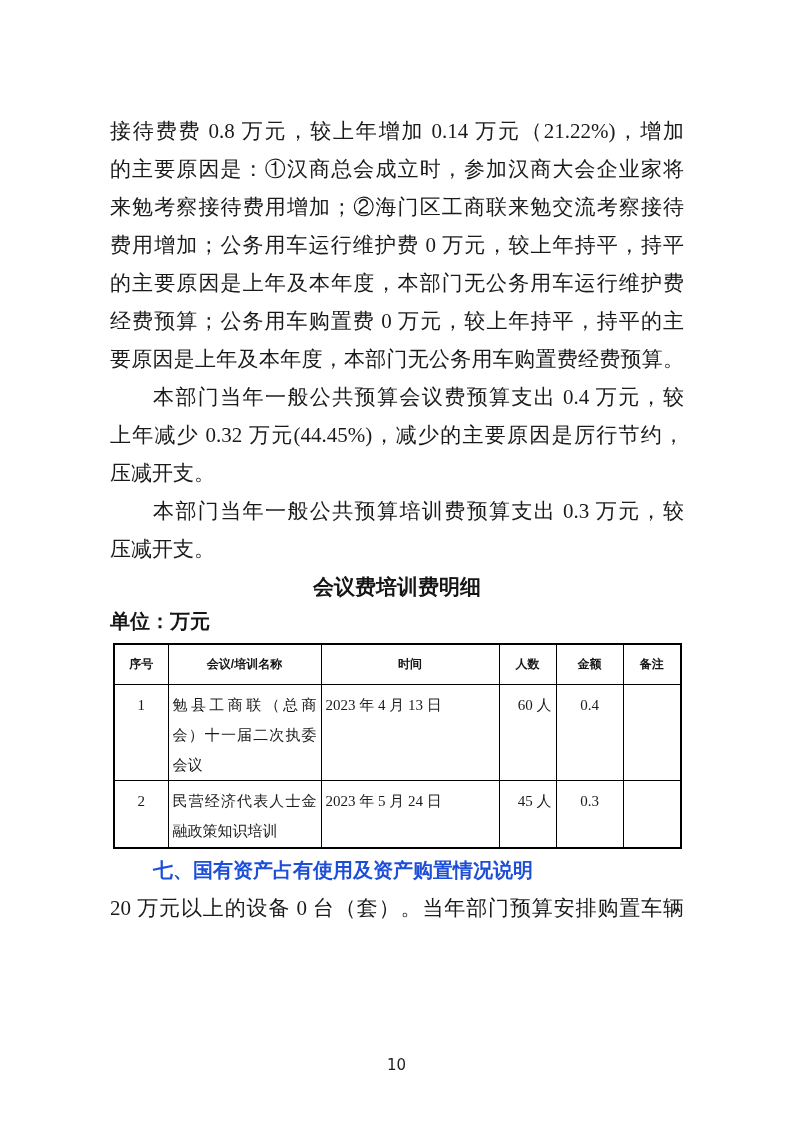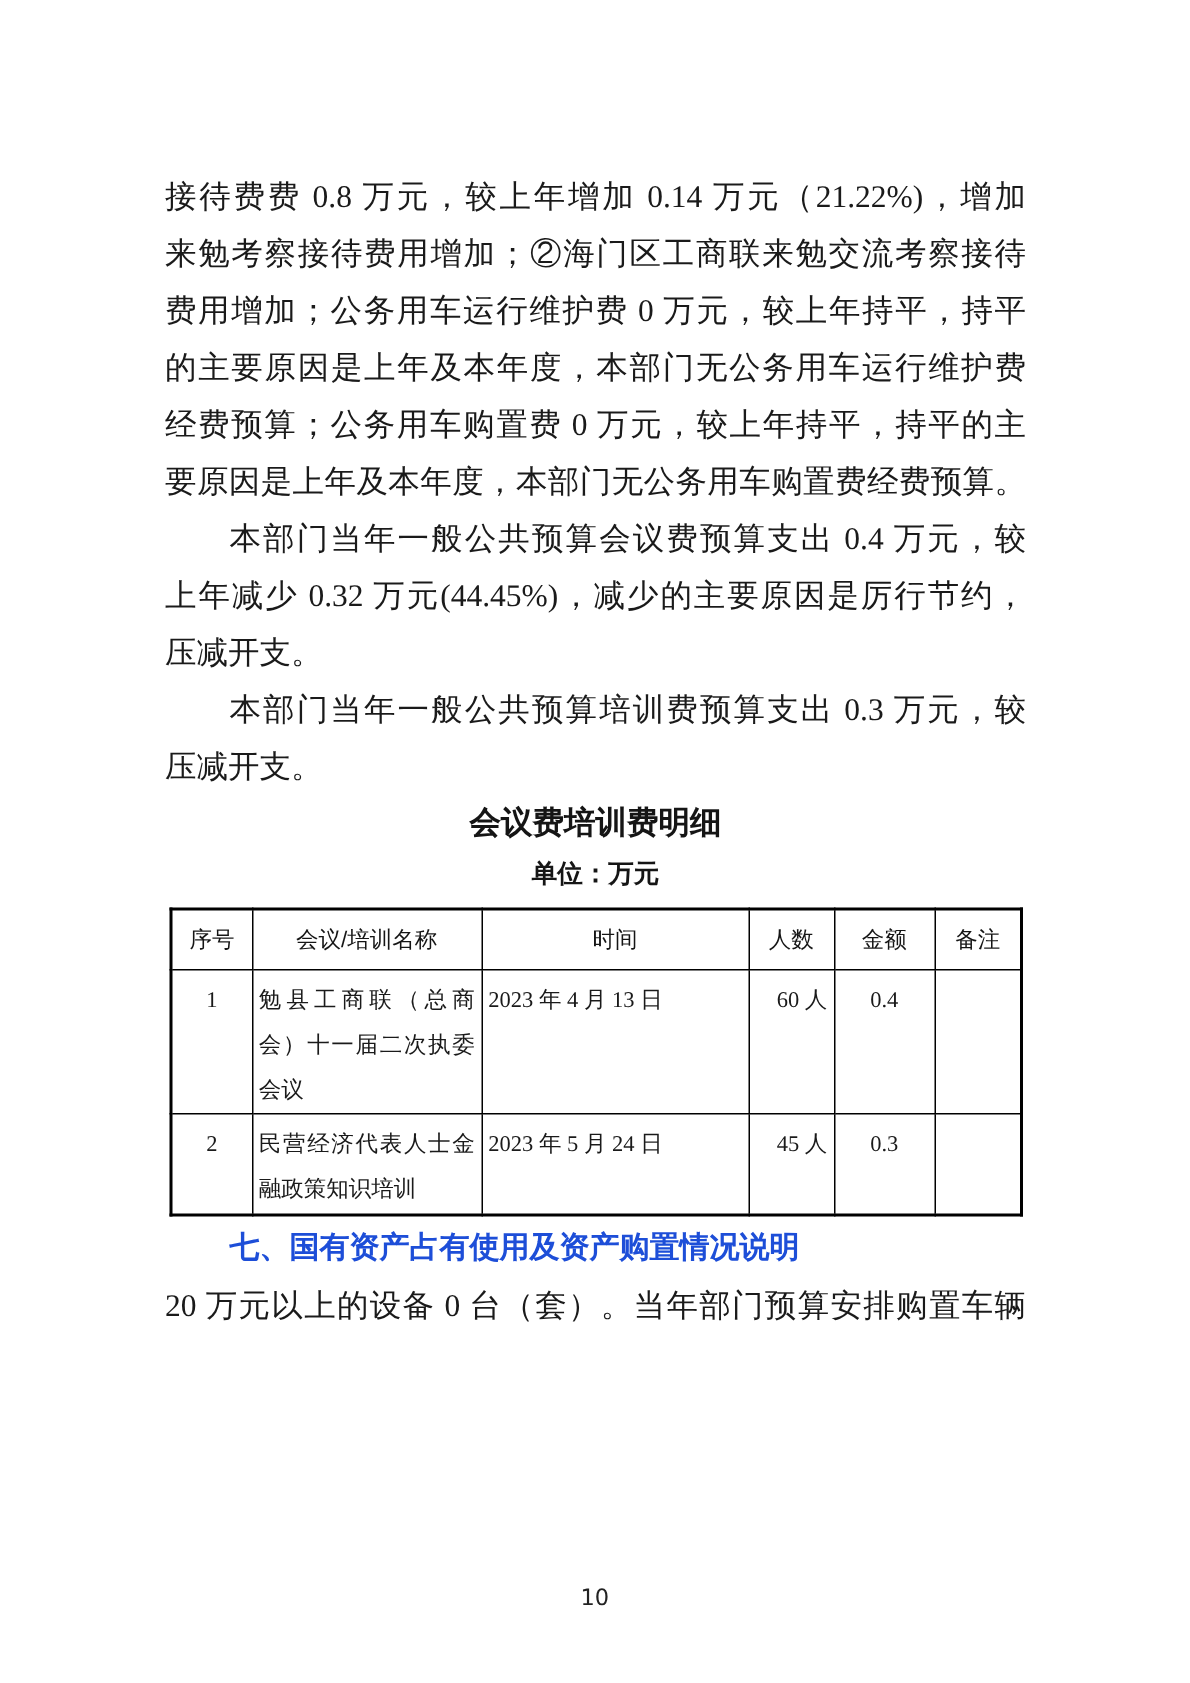--- a/index.html
+++ b/index.html
@@ -40,43 +40,43 @@
     font-family: "Liberation Sans", "DejaVu Sans", sans-serif;
     font-weight: bold;
     font-size: 21px;
     line-height: 38px;
     text-align: center;
     color: #151515;
   }
   .unit-label {
     font-family: "Liberation Sans", "DejaVu Sans", sans-serif;
     font-weight: bold;
-    font-size: 17px;
+    font-size: 20px;
     line-height: 30px;
-    text-align: center;
+    text-align: left;
     margin-bottom: 7px;
     color: #151515;
   }
   
   table.detail-table {
     width: 567px;
     margin-left: 3px;
     border-collapse: collapse;
     table-layout: fixed;
     border: 2px solid #000;
   }
   table.detail-table th,
   table.detail-table td {
     border: 1px solid #000;
     box-sizing: border-box;
   }
   table.detail-table th {
     font-family: "Liberation Sans", "DejaVu Sans", sans-serif;
-    font-weight: 400;
-    font-size: 15px;
+    font-weight: 700;
+    font-size: 12px;
     height: 40px;
     vertical-align: middle;
     text-align: center;
     padding: 0 2px;
     color: #151515;
   }
   table.detail-table td {
     font-family: "Liberation Serif", "DejaVu Serif", serif;
     font-size: 15px;
     line-height: 30px;
@@ -114,20 +114,21 @@
     color: #222222;
   }
 </style>
 </head>
 <body>
 
 <div class="page">
 
   <section>
     <div class="bodyline">接待费费 0.8 万元，较上年增加 0.14 万元（21.22%)，增加</div>
+    <div class="bodyline">的主要原因是：①汉商总会成立时，参加汉商大会企业家将</div>
     <div class="bodyline">来勉考察接待费用增加；②海门区工商联来勉交流考察接待</div>
     <div class="bodyline">费用增加；公务用车运行维护费 0 万元，较上年持平，持平</div>
     <div class="bodyline">的主要原因是上年及本年度，本部门无公务用车运行维护费</div>
     <div class="bodyline">经费预算；公务用车购置费 0 万元，较上年持平，持平的主</div>
     <div class="bodyline">要原因是上年及本年度，本部门无公务用车购置费经费预算。</div>
 
     <div class="bodyline indent2">本部门当年一般公共预算会议费预算支出 0.4 万元，较</div>
     <div class="bodyline">上年减少 0.32 万元(44.45%)，减少的主要原因是厉行节约，</div>
     <div class="bodyline short">压减开支。</div>
 

